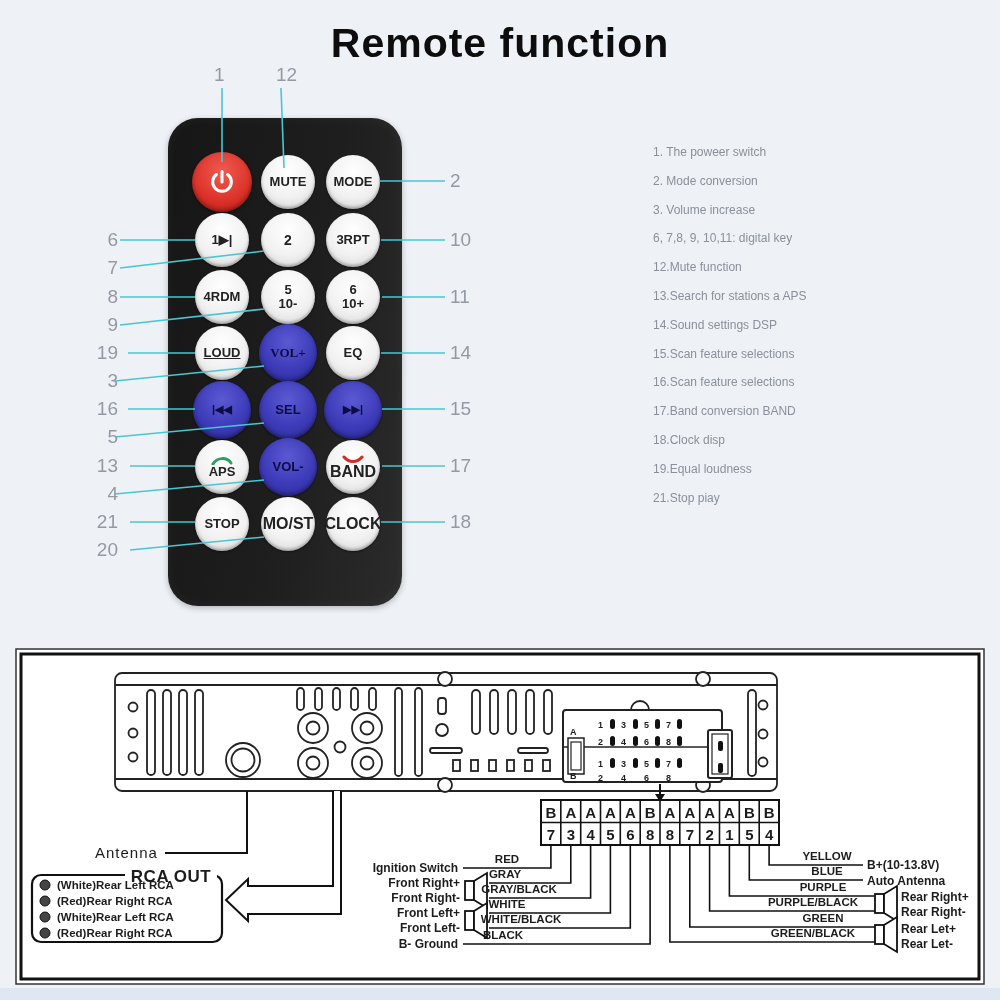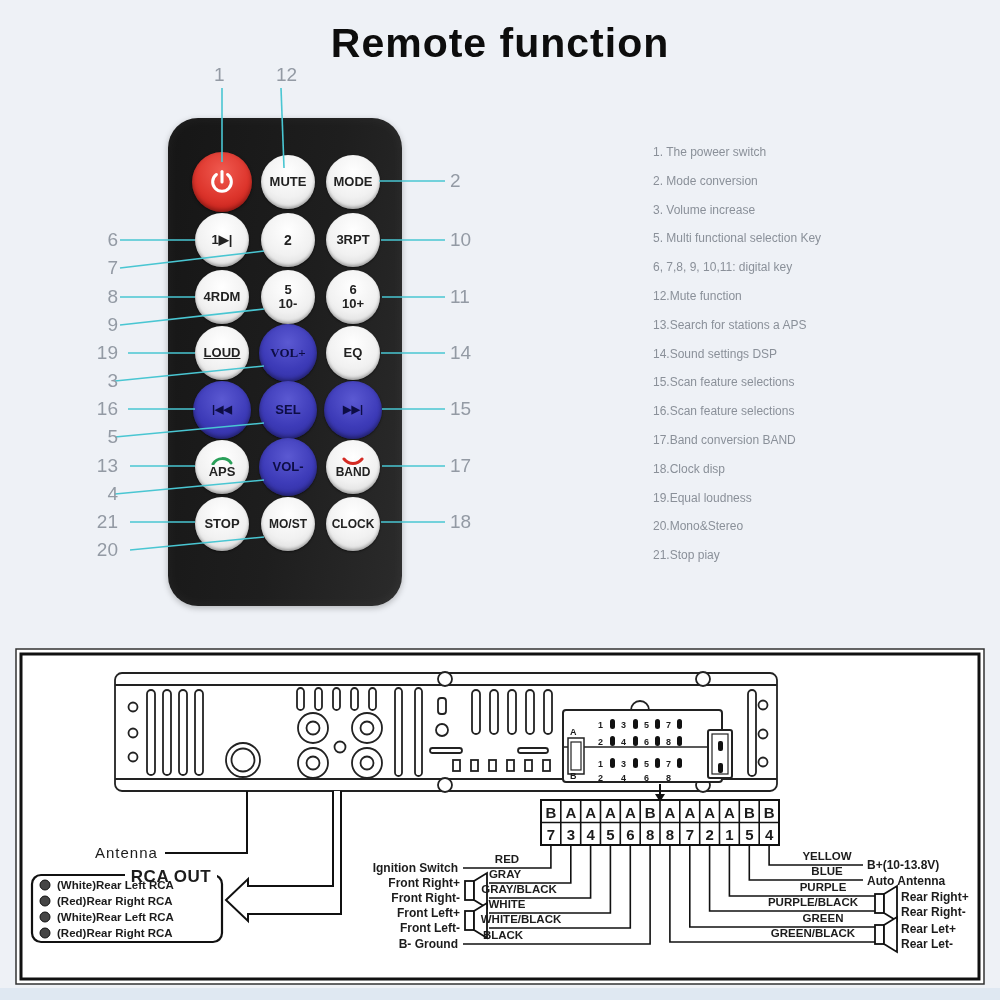--- a/index.html
+++ b/index.html
@@ -20,21 +20,21 @@
          line-height:1.05; text-align:center; }
   .btn.white { width:54px; height:54px;
          background:radial-gradient(circle at 50% 32%, #ffffff 0%, #f1f1f1 55%, #d2d2d2 100%);
          box-shadow:inset 0 -2px 3px rgba(0,0,0,.28), 0 1px 2px rgba(0,0,0,.5); }
   .btn.blue { width:58px; height:58px; color:#0d0d45;
          background:radial-gradient(circle at 50% 32%, #5b59d2 0%, #3d3bb8 55%, #2c2a98 100%);
          box-shadow:inset 0 -2px 4px rgba(0,0,0,.4), 0 1px 2px rgba(0,0,0,.5); }
   .btn.red { width:60px; height:60px; color:#fff;
          background:radial-gradient(circle at 50% 32%, #f05a50 0%, #dd352c 55%, #b71712 100%);
          box-shadow:inset 0 -2px 4px rgba(0,0,0,.35), 0 1px 3px rgba(0,0,0,.5); }
-  .fs12 { font-size:12px; } .fs13 { font-size:13px; } .fs14 { font-size:14px; } .fs11 { font-size:11px; }
+  .fs12 { font-size:16px; } .fs13 { font-size:13px; } .fs14 { font-size:14px; } .fs11 { font-size:11px; }
 
   
   .callout { position:absolute; font-size:19px; color:#939aa4; }
   .co-left { width:34px; text-align:right; left:84px; }
   .co-right { left:450px; }
   .leader-svg { position:absolute; left:0; top:0; width:560px; height:630px; pointer-events:none; }
   .leader-svg path { stroke:#49c6d2; stroke-width:1.6; fill:none; }
 
   
   .func-list { position:absolute; left:653px; top:138px; width:330px; }
@@ -179,31 +179,29 @@
 <div class="callout co-right" style="top:286px;">11</div>
 <div class="callout co-right" style="top:342px;">14</div>
 <div class="callout co-right" style="top:398px;">15</div>
 <div class="callout co-right" style="top:455px;">17</div>
 <div class="callout co-right" style="top:511px;">18</div>
 
 <div class="func-list">
   <div class="func-item">1. The poweer switch</div>
   <div class="func-item">2. Mode conversion</div>
   <div class="func-item">3. Volume increase</div>
-  <div class="func-item">5. Multi functional selection Key</div>
   <div class="func-item">6, 7,8, 9, 10,11: digital key</div>
   <div class="func-item">12.Mute function</div>
   <div class="func-item">13.Search for stations a APS</div>
   <div class="func-item">14.Sound settings DSP</div>
   <div class="func-item">15.Scan feature selections</div>
   <div class="func-item">16.Scan feature selections</div>
   <div class="func-item">17.Band conversion BAND</div>
   <div class="func-item">18.Clock disp</div>
   <div class="func-item">19.Equal loudness</div>
-  <div class="func-item">20.Mono&amp;Stereo</div>
   <div class="func-item">21.Stop piay</div>
 </div>
 
 <div class="wiring-box">
 <svg width="970" height="337" viewBox="0 0 970 337">
   <rect x="1" y="1" width="968" height="335" fill="#ffffff" stroke="#333" stroke-width="1.5"></rect>
   <rect x="6" y="6" width="958" height="325" fill="none" stroke="#111" stroke-width="3"></rect>
 
   <g stroke="#222" stroke-width="1.8" fill="none">
     <rect x="100" y="25" width="662" height="118" rx="7" fill="#fff"></rect>

